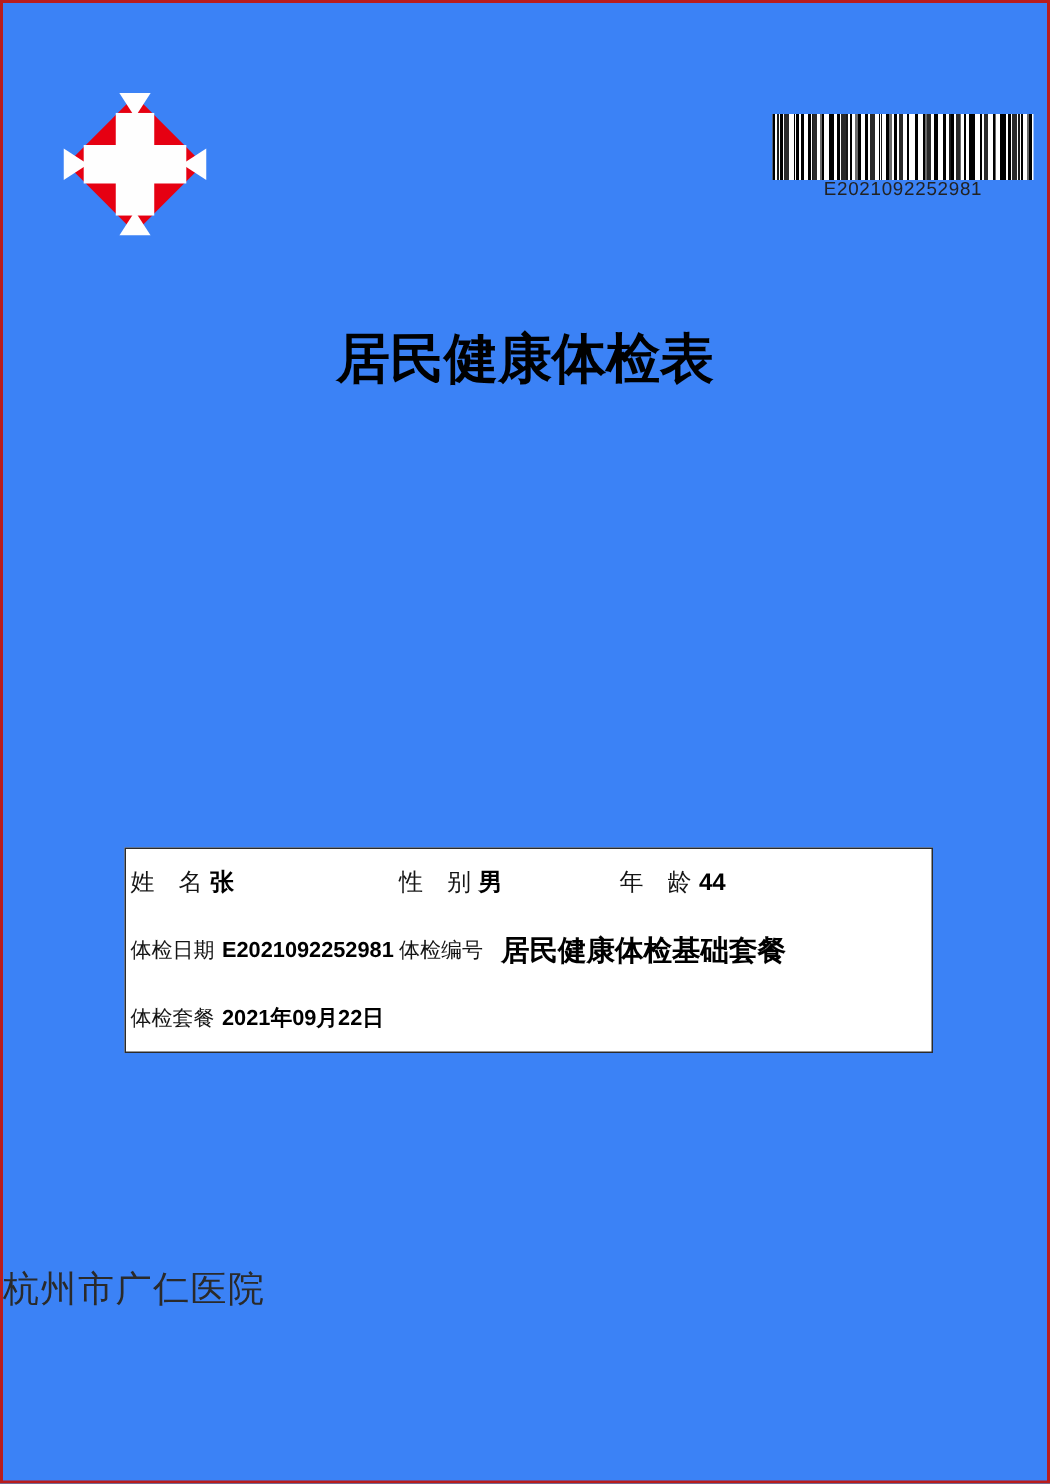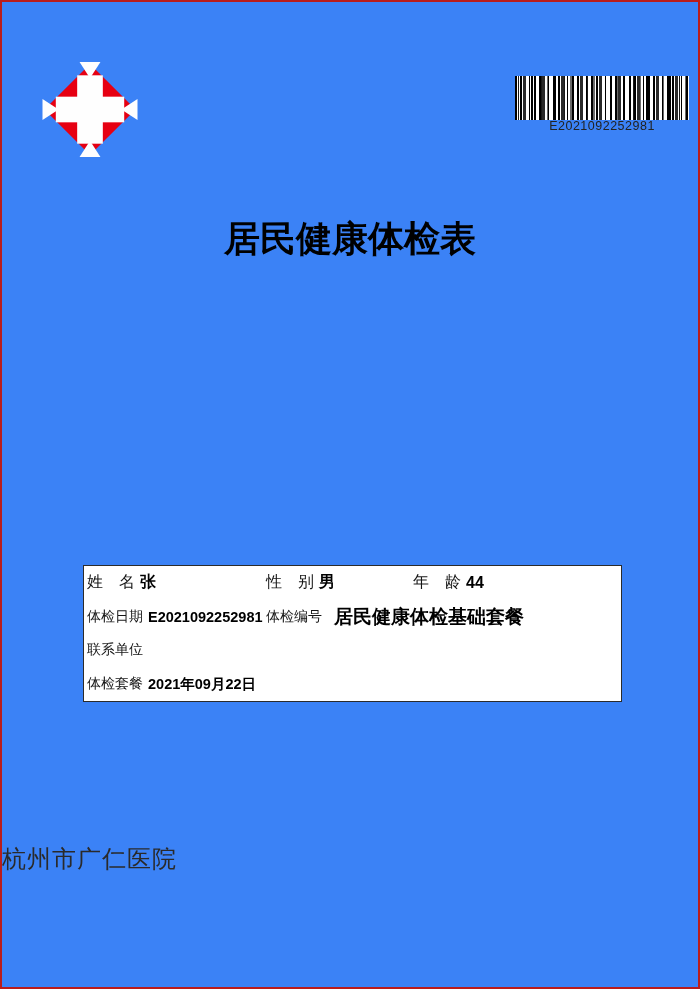--- a/index.html
+++ b/index.html
@@ -155,26 +155,20 @@
       <span class="field f-c1">
         <span class="ib-label">体检日期</span>
         <span class="ib-value">E2021092252981</span>
       </span>
       <span class="field f-c2">
         <span class="ib-label">体检编号</span>
         <span class="ib-value emphasis">居民健康体检基础套餐</span>
       </span>
     </div>
 
-    <div class="ib-row">
-      <span class="field f-c1">
-        <span class="ib-label">联系单位</span>
-        <span class="ib-value"></span>
-      </span>
-    </div>
 
     <div class="ib-row">
       <span class="field f-c1">
         <span class="ib-label">体检套餐</span>
         <span class="ib-value">2021年09月22日</span>
       </span>
     </div>
 
   </div>
 

